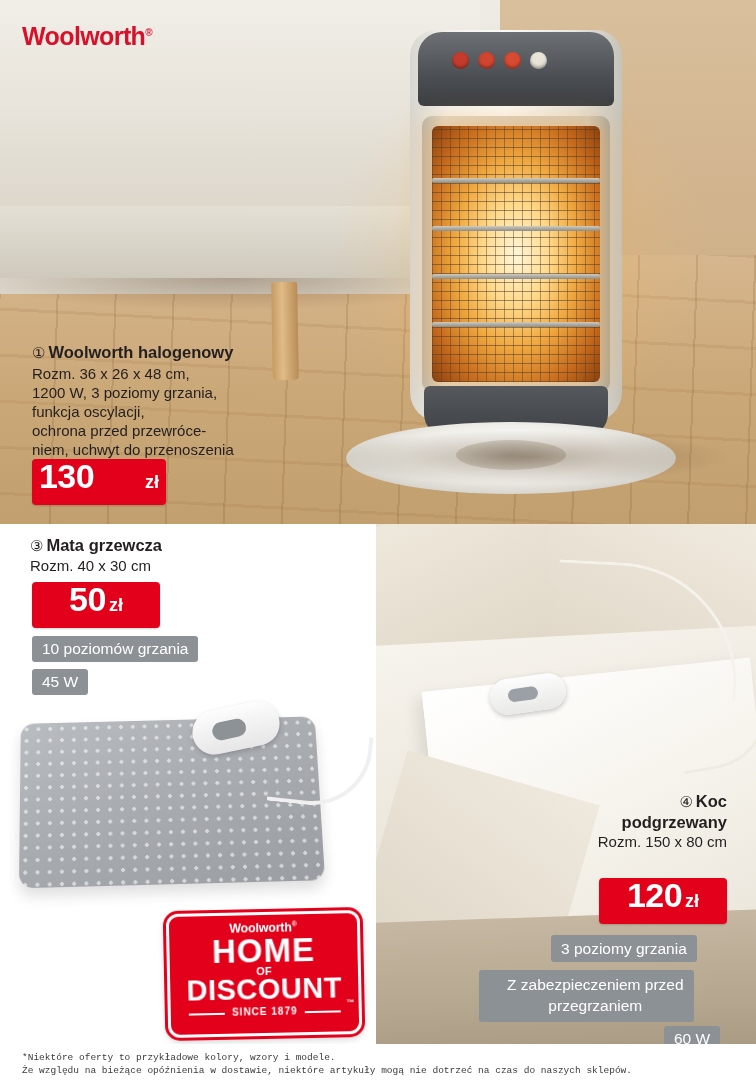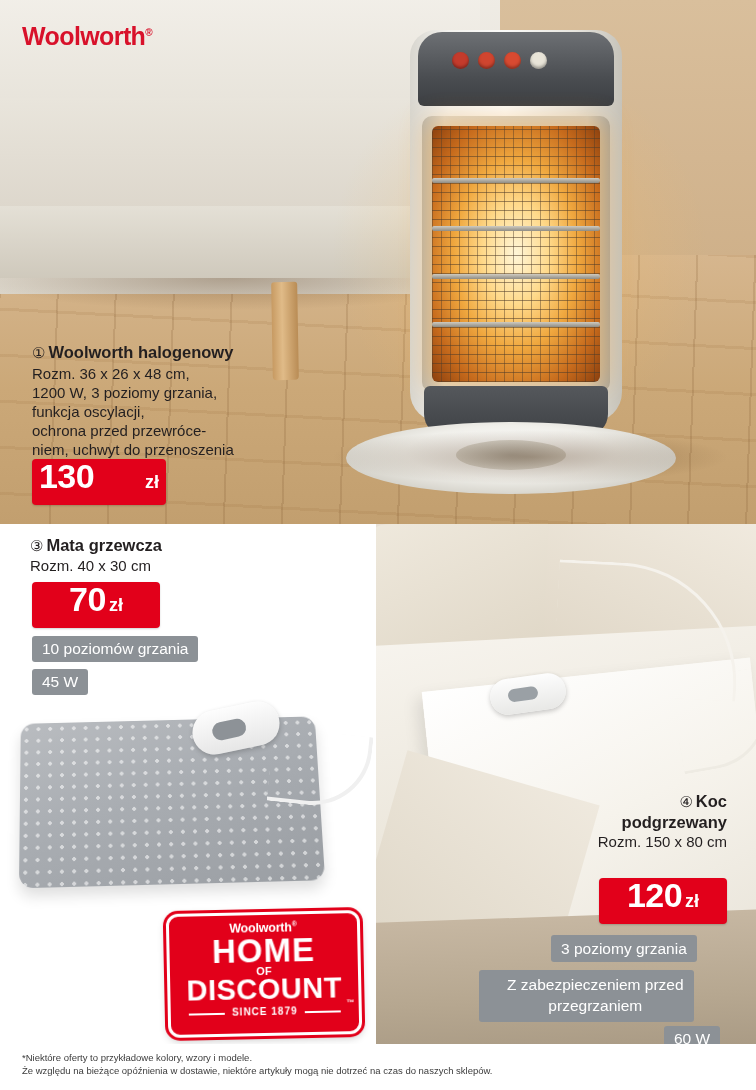--- a/index.html
+++ b/index.html
@@ -514,20 +514,21 @@
     font-size: 8px;
     font-weight: bold;
   }
 
   
   .footer {
     position: absolute;
     left: 0; bottom: 0;
     width: 756px; height: 46px;
     background: #ffffff;
+    font-family: Liberation Mono, monospace;
   }
   .footer p {
     margin: 0;
     padding-left: 22px;
     font-size: 9.5px;
     color: #3b3b3b;
     line-height: 13px;
   }
   .footer p.first { padding-top: 7px; }
 </style>
@@ -590,21 +591,21 @@
   <div class="pad-area"></div>
 
   <div class="pad-text">
     <p class="pad-title">
       <span class="num-circ">③</span><span>Mata grzewcza</span>
     </p>
     <p class="pad-size">Rozm. 40 x 30 cm</p>
   </div>
 
   <div class="price-tag" id="price-3">
-    <span class="amount">70</span>
+    <span class="amount">50</span>
     <span class="cur">zł</span>
   </div>
 
   <div class="chip" id="chip-3-a">10 poziomów grzania</div>
   <div class="chip" id="chip-3-b">45 W</div>
 
   <div class="pad-photo">
     <div class="pad-mat"></div>
     <div class="pad-cord"></div>
     <div class="pad-ctrl">

